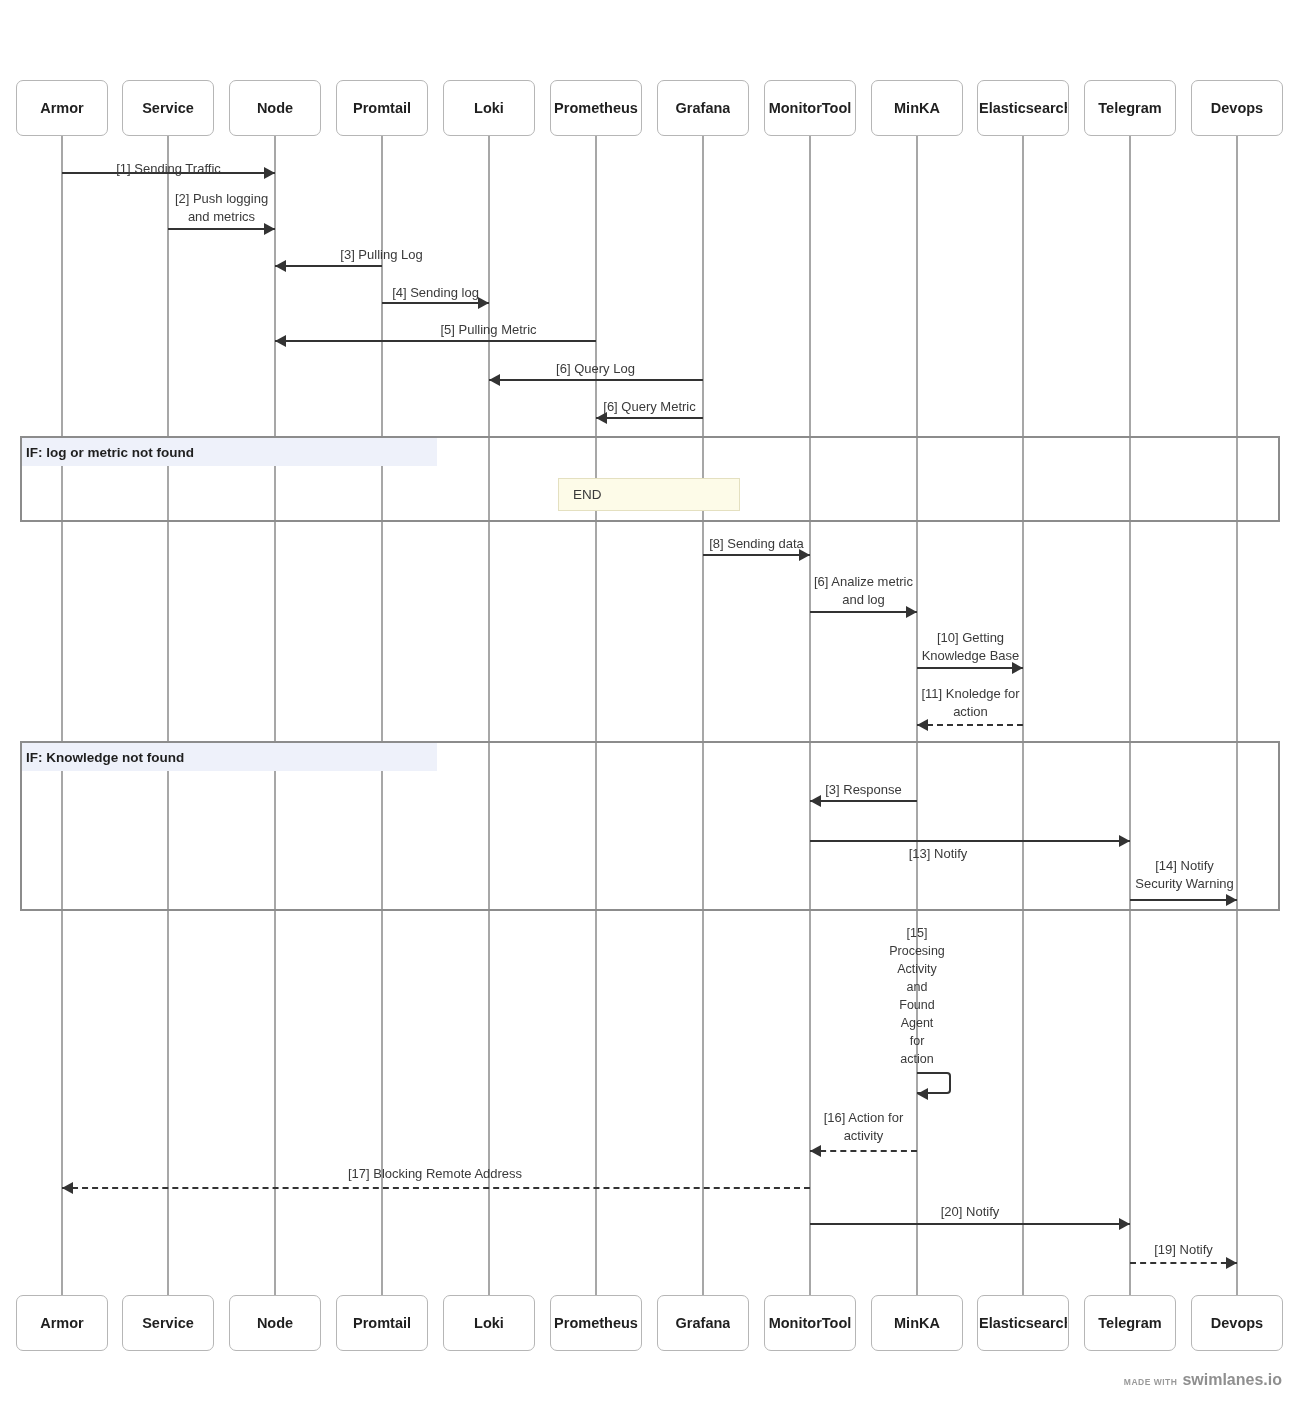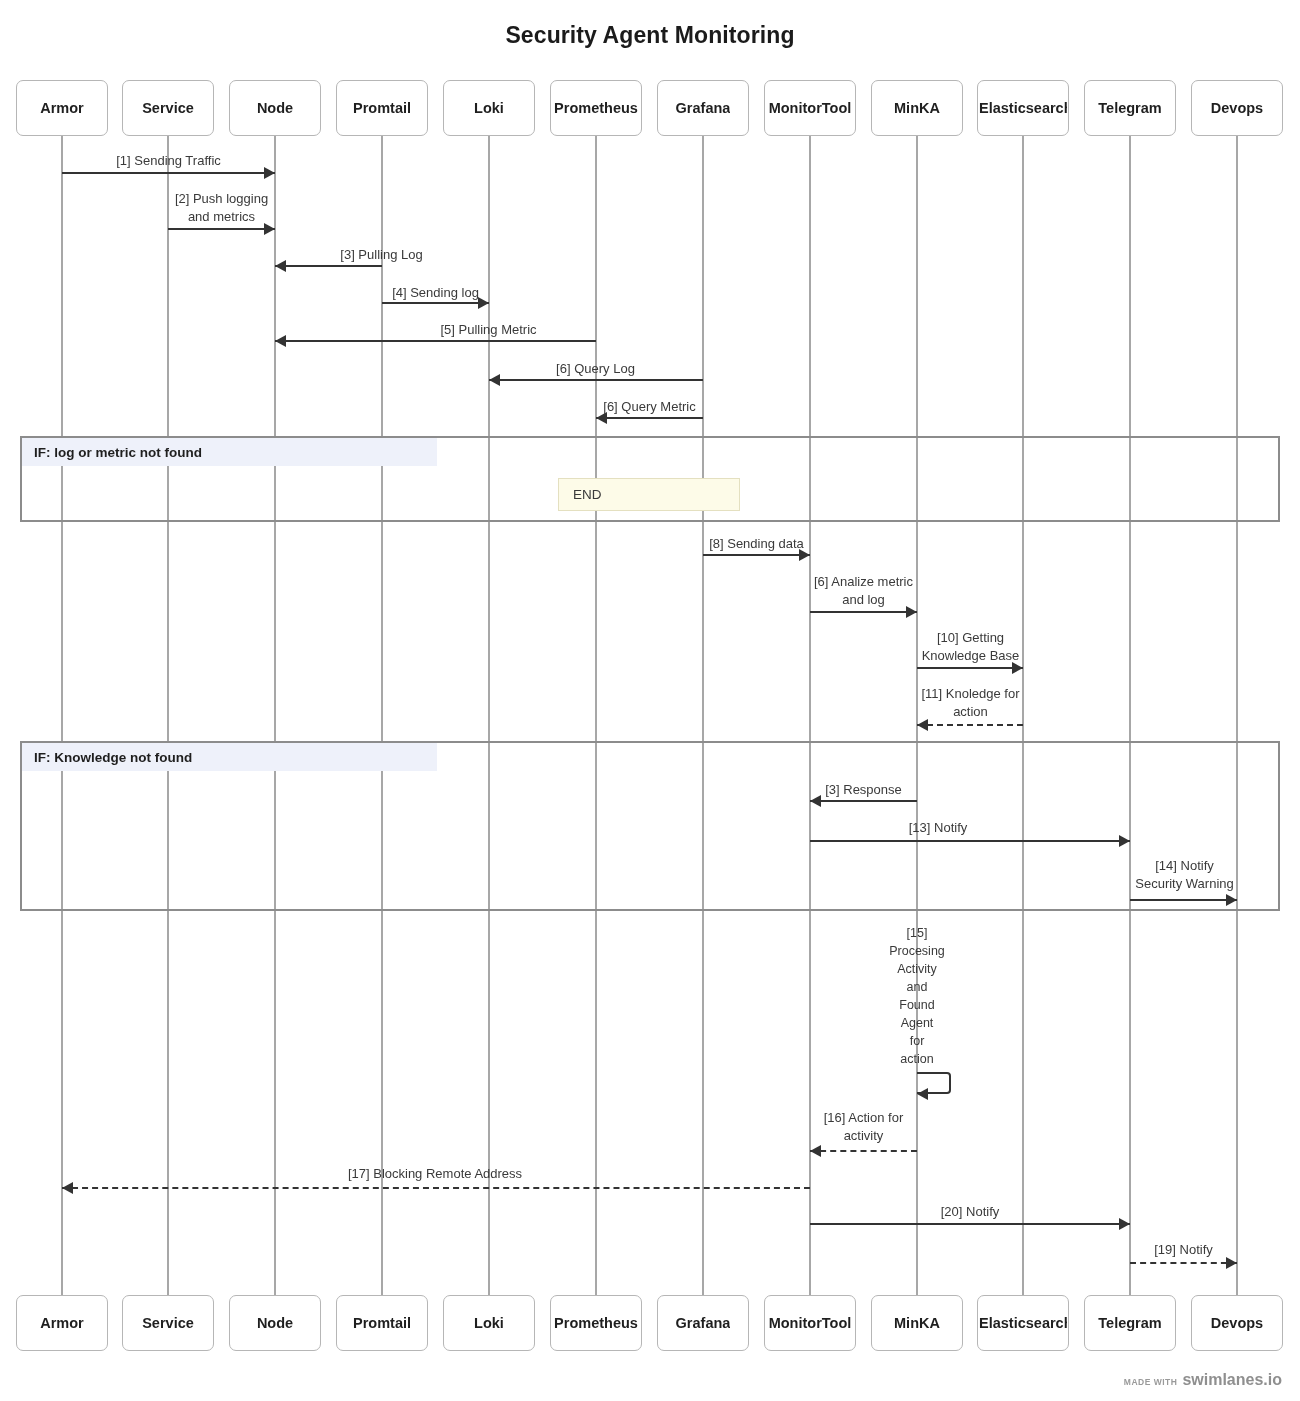--- a/index.html
+++ b/index.html
@@ -54,21 +54,21 @@
     border:2.5px solid #8c8c8c;
     box-sizing:border-box;
     background:transparent;
   }
   .fragment-label{
     position:absolute;
     height:28px;
     background:#eef1fa;
     box-sizing:border-box;
     display:flex;align-items:center;
-    padding-left:12px;
+    padding-left:4px;
     font-size:13.5px;font-weight:bold;color:#1f1f1f;
     white-space:nowrap;
   }
 
   
   .note{
     position:absolute;
     background:#fdfbe8;
     border:1px solid #e4e0c0;
     box-sizing:border-box;
@@ -128,21 +128,20 @@
     color:#9a9a9a;
   }
   .footer-made{font-size:8.5px;font-weight:bold;letter-spacing:.5px;}
   .footer-name{font-size:16px;font-weight:bold;color:#8f8f8f;}
 </style>
 </head>
 <body>
 
 <div id="canvas">
 
-  <div class="diagram-title">Security Agent Monitoring</div>
 
   <div id="layers">
       <div class="lifeline" style="left: 61px; top: 126px; height: 1169px;"></div>
       <div class="lifeline" style="left: 167px; top: 126px; height: 1169px;"></div>
       <div class="lifeline" style="left: 274px; top: 126px; height: 1169px;"></div>
       <div class="lifeline" style="left: 381px; top: 126px; height: 1169px;"></div>
       <div class="lifeline" style="left: 488px; top: 126px; height: 1169px;"></div>
       <div class="lifeline" style="left: 595px; top: 126px; height: 1169px;"></div>
       <div class="lifeline" style="left: 702px; top: 126px; height: 1169px;"></div>
       <div class="lifeline" style="left: 809px; top: 126px; height: 1169px;"></div>
@@ -222,21 +221,21 @@
       <div class="participant" style="left: 1191px; top: 1295px;">
         <span>Devops</span>
       </div>
       <div class="fragment" style="left: 20px; top: 436px; width: 1260px; height: 86px;"></div>
       <div class="fragment-label" style="left: 22px; top: 438px; width: 415px;">IF: log or metric not found</div>
       <div class="fragment" style="left: 20px; top: 741px; width: 1260px; height: 170px;"></div>
       <div class="fragment-label" style="left: 22px; top: 743px; width: 415px;">IF: Knowledge not found</div>
       <div class="note" style="left: 558px; top: 478px; width: 182px; height: 33px;">END</div>
       <div class="msg-line" style="left: 62px; top: 172px; width: 213px;"></div>
       <div class="arrow-head right" style="left: 264px; top: 167px;"></div>
-      <div class="msg-label" style="left: 62px; top: 152px; width: 213px;">[1] Sending Traffic</div>
+      <div class="msg-label" style="left: 62px; top: 160px; width: 213px;">[1] Sending Traffic</div>
       <div class="msg-line" style="left: 168px; top: 228px; width: 107px;"></div>
       <div class="arrow-head right" style="left: 264px; top: 223px;"></div>
       <div class="msg-label" style="left: 150px; top: 190px; width: 143px;">[2] Push logging
 and metrics</div>
       <div class="msg-line" style="left: 275px; top: 265px; width: 107px;"></div>
       <div class="arrow-head left" style="left: 275px; top: 260px;"></div>
       <div class="msg-label" style="left: 275px; top: 246px; width: 213px;">[3] Pulling Log</div>
       <div class="msg-line" style="left: 382px; top: 302px; width: 107px;"></div>
       <div class="arrow-head right" style="left: 478px; top: 297px;"></div>
       <div class="msg-label" style="left: 382px; top: 284px; width: 107px;">[4] Sending log</div>
@@ -262,21 +261,21 @@
 Knowledge Base</div>
       <div class="msg-line dashed" style="left: 917px; top: 724px; width: 106px;"></div>
       <div class="arrow-head left" style="left: 917px; top: 719px;"></div>
       <div class="msg-label" style="left: 902px; top: 685px; width: 137px;">[11] Knoledge for
 action</div>
       <div class="msg-line" style="left: 810px; top: 800px; width: 107px;"></div>
       <div class="arrow-head left" style="left: 810px; top: 795px;"></div>
       <div class="msg-label" style="left: 810px; top: 781px; width: 107px;">[3] Response</div>
       <div class="msg-line" style="left: 810px; top: 840px; width: 320px;"></div>
       <div class="arrow-head right" style="left: 1119px; top: 835px;"></div>
-      <div class="msg-label" style="left: 810px; top: 819px; width: 256px; text-align: center;">[13] Notify</div>
+      <div class="msg-label" style="left: 810px; top: 845px; width: 256px; text-align: center;">[13] Notify</div>
       <div class="msg-line" style="left: 1130px; top: 899px; width: 107px;"></div>
       <div class="arrow-head right" style="left: 1226px; top: 894px;"></div>
       <div class="msg-label" style="left: 1116px; top: 857px; width: 137px;">[14] Notify
 Security Warning</div>
       <div class="msg-line dashed" style="left: 810px; top: 1150px; width: 107px;"></div>
       <div class="arrow-head left" style="left: 810px; top: 1145px;"></div>
       <div class="msg-label" style="left: 795px; top: 1109px; width: 137px;">[16] Action for
 activity</div>
       <div class="msg-line dashed" style="left: 62px; top: 1187px; width: 748px;"></div>
       <div class="arrow-head left" style="left: 62px; top: 1182px;"></div>

